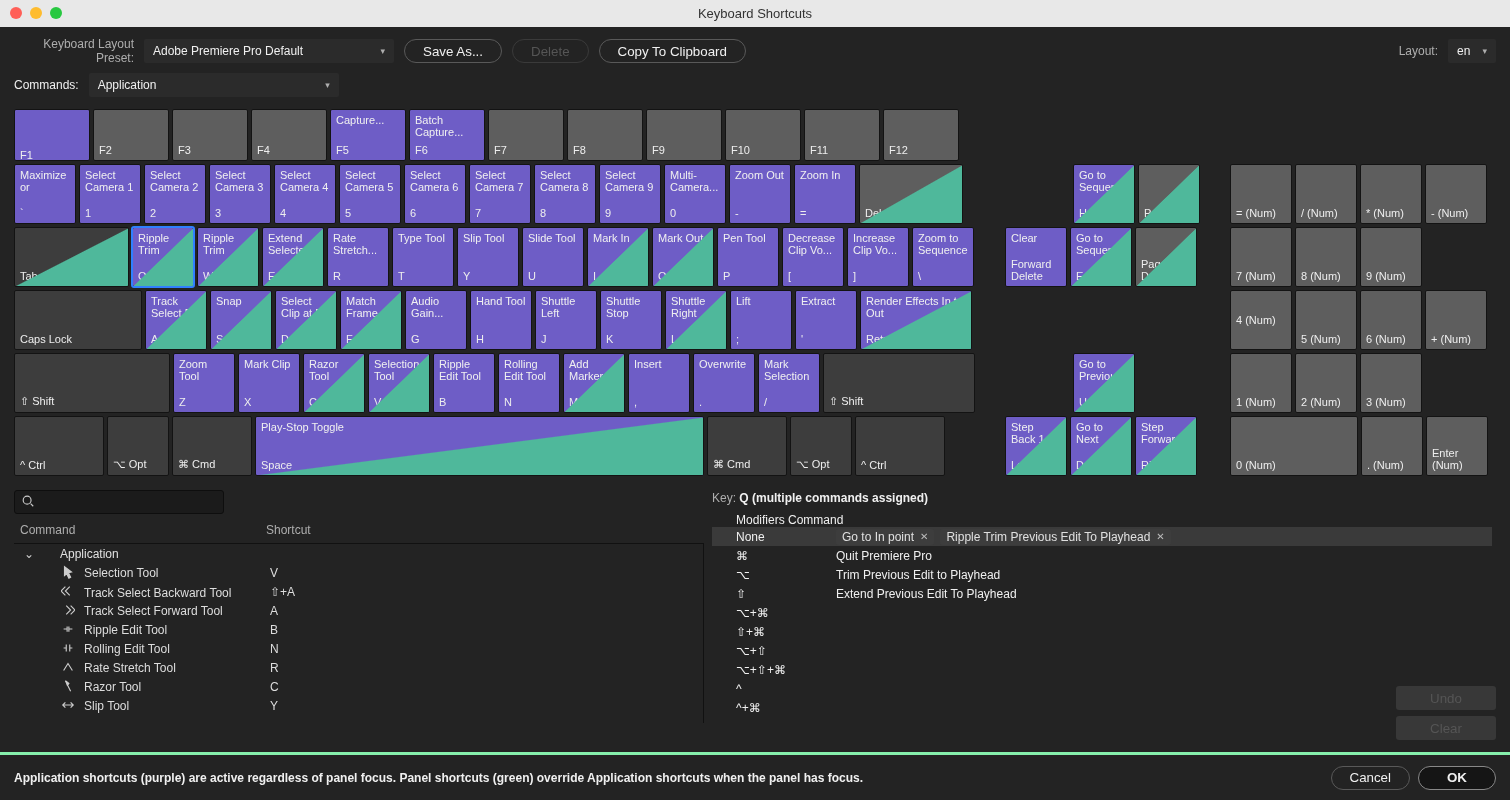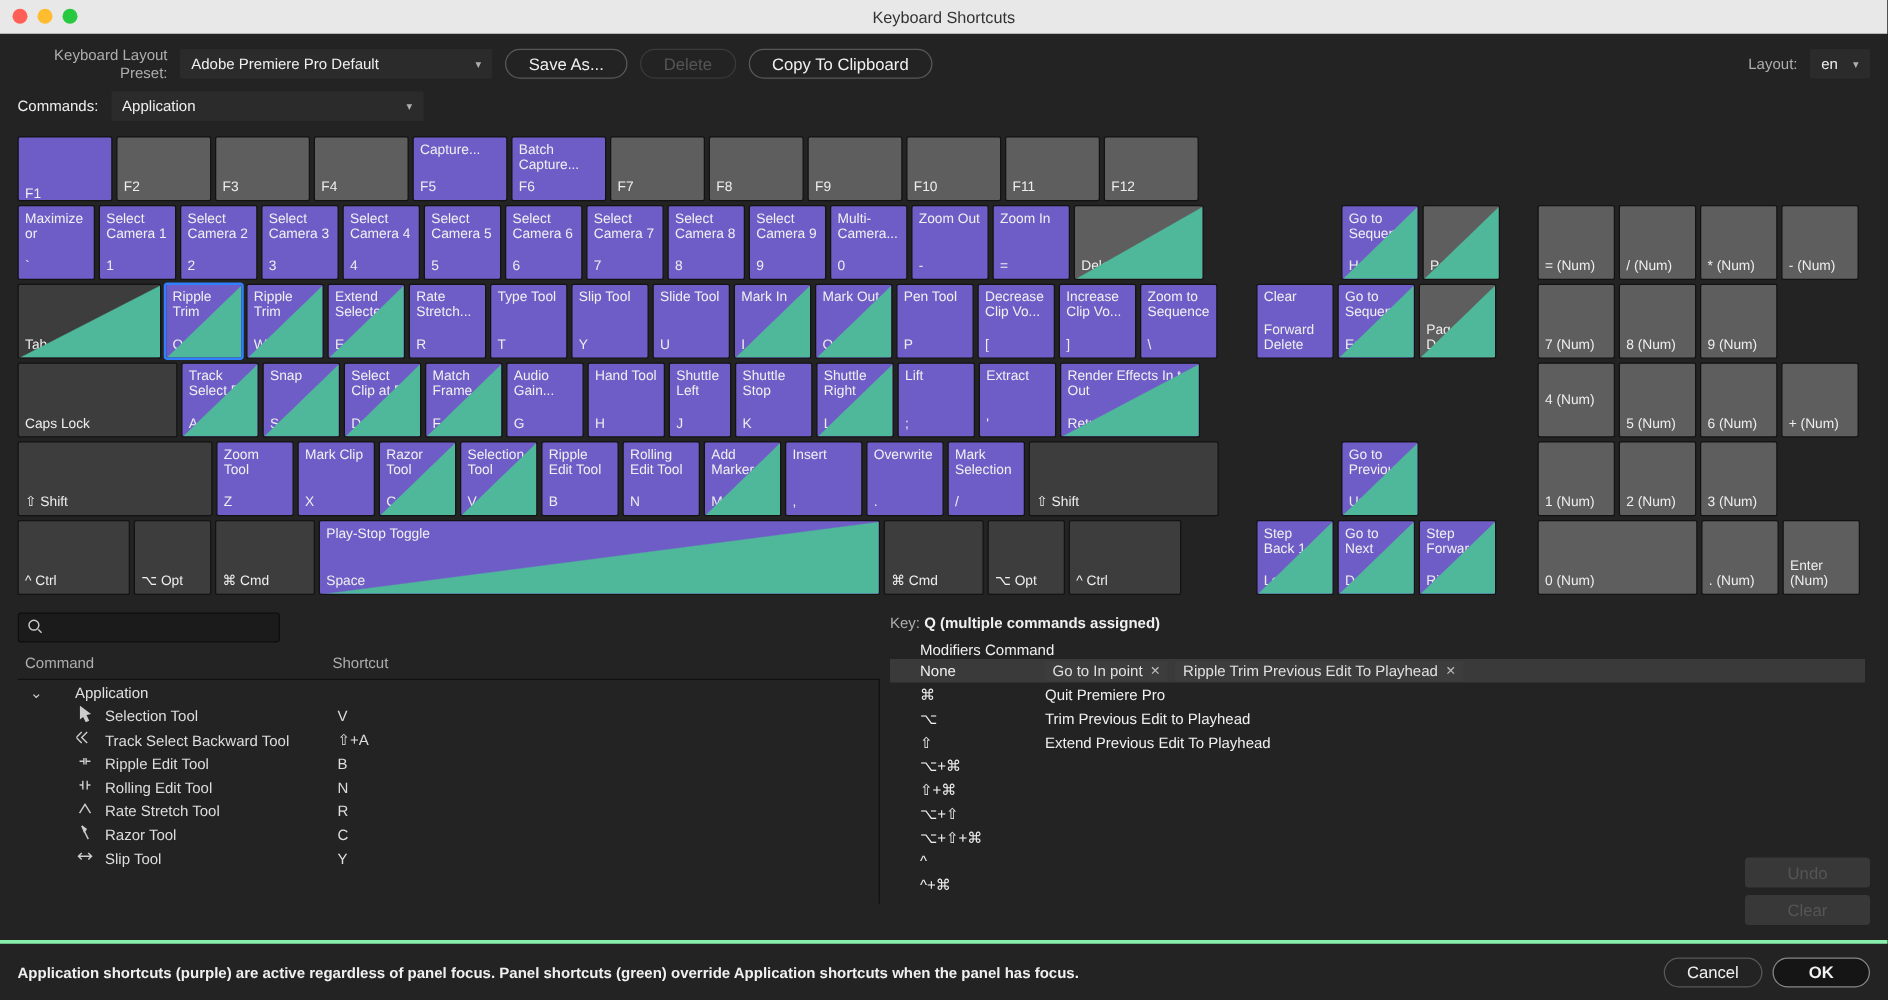--- a/index.html
+++ b/index.html
@@ -304,21 +304,21 @@
             <div class="klabel">F</div>
           </div>
           <div class="key purple" style="width: 62px;">
             <div class="cmd">Audio Gain...</div>
             <div class="klabel">G</div>
           </div>
           <div class="key purple" style="width: 62px;">
             <div class="cmd">Hand Tool</div>
             <div class="klabel">H</div>
           </div>
-          <div class="key purple" style="width: 50px;">
+          <div class="key purple" style="width: 62px;">
             <div class="cmd">Shuttle Left</div>
             <div class="klabel">J</div>
           </div>
           <div class="key purple" style="width: 62px;">
             <div class="cmd">Shuttle Stop</div>
             <div class="klabel">K</div>
           </div>
           <div class="key purple tri" style="width: 62px;">
             <div class="cmd">Shuttle Right</div>
             <div class="klabel">L</div>
@@ -580,20 +580,29 @@
           <span>V</span>
         </div>
         <div class="lrow">
           <span class="indent2" style="display:flex;align-items:flex-end;width:250px;gap:8px">
             <span class="ic"><svg class="tool-ico" viewBox="0 0 16 16">
                 <path d="M10 3l-5 5 5 5M5 3l-5 5 5 5" stroke="#ccc"></path>
               </svg></span>
             <span>Track Select Backward Tool</span>
           </span>
           <span>⇧+A</span>
+        </div>
+        <div class="lrow">
+          <span class="indent2" style="display:flex;align-items:center;width:250px;gap:8px">
+            <span class="ic"><svg class="tool-ico" viewBox="0 0 16 16">
+                <path d="M6 3l5 5-5 5M11 3l5 5-5 5" stroke="#ccc"></path>
+              </svg></span>
+            <span>Track Select Forward Tool</span>
+          </span>
+          <span>A</span>
         </div>
         <div class="lrow">
           <span class="indent2" style="display:flex;align-items:center;width:250px;gap:8px">
             <span class="ic"><svg class="tool-ico" viewBox="0 0 16 16">
                 <path d="M3 8h4M9 8h4M7 5v6M9 5v6" stroke="#ccc"></path>
               </svg></span>
             <span>Ripple Edit Tool</span>
           </span>
           <span>B</span>
         </div>

